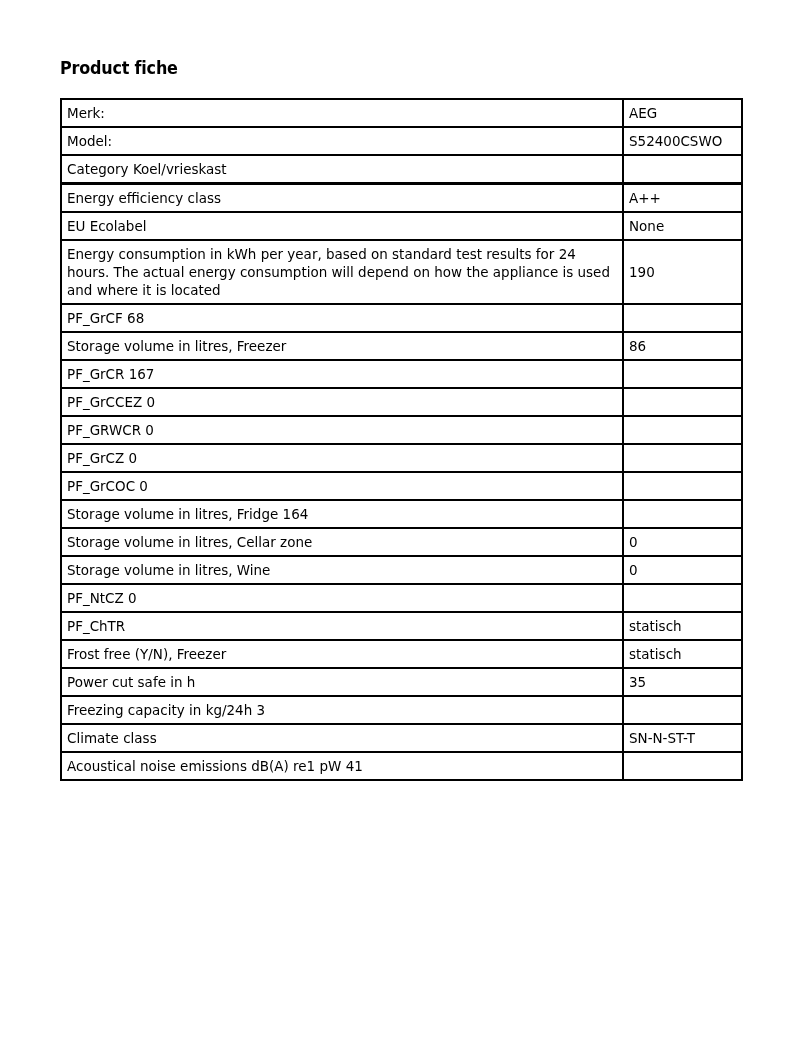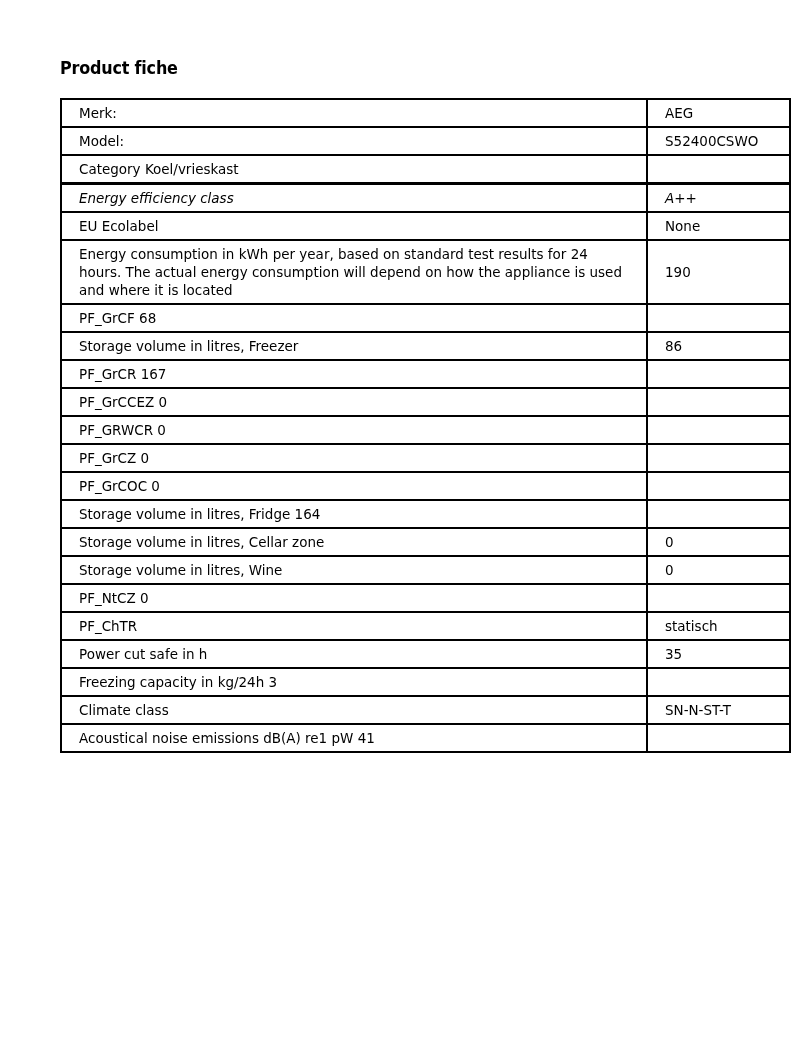--- a/index.html
+++ b/index.html
@@ -1,25 +1,25 @@
 <!DOCTYPE html>
 <html><head>
 <meta charset="utf-8">
 <style>
   html, body { margin:0; padding:0; background:#fff; }
   body { width:802px; height:1037px; position:relative; font-family:"DejaVu Sans", sans-serif; color:#000; }
   .title { position:absolute; left:60px; top:58px; font-size:17px; font-weight:bold; letter-spacing:-0.2px; transform:scaleX(0.94); transform-origin:left top; }
   table { position:absolute; left:60px; top:98px; width:681px; border-collapse:collapse; table-layout:fixed; }
-  td { border:2px solid #000; padding:0 17px; font-size:14.5px; height:26px; vertical-align:middle; line-height:18px; overflow:hidden; white-space:nowrap; }
+  td { border:2px solid #000; padding:0 5px; font-size:14.5px; height:26px; vertical-align:middle; line-height:18px; overflow:hidden; white-space:nowrap; }
   td.label { width:550px; }
   td.value { width:107px; }
   td .t { display:inline-block; transform:scaleX(0.93); transform-origin:left center; }
   tr.tall td { height:62px; white-space:normal; }
   tr.tall td.label .t { white-space:normal; width:107%; }
-  tr.thick td { border-top-width:3px;font-style:italic; }
+  tr.thick td { border-top-width:3px; }
 </style>
 </head>
 <body>
 
 <div class="title">Product fiche</div>
 
 <table>
   <tbody id="tbody">
       <tr>
         <td class="label"><span class="t">Merk:</span></td>
@@ -87,20 +87,24 @@
       </tr>
       <tr>
         <td class="label"><span class="t">PF_NtCZ 0</span></td>
         <td class="value"><span class="t"></span></td>
       </tr>
       <tr>
         <td class="label"><span class="t">PF_ChTR</span></td>
         <td class="value"><span class="t">statisch</span></td>
       </tr>
       <tr>
+        <td class="label"><span class="t">Frost free (Y/N), Freezer</span></td>
+        <td class="value"><span class="t">statisch</span></td>
+      </tr>
+      <tr>
         <td class="label"><span class="t">Power cut safe in h</span></td>
         <td class="value"><span class="t">35</span></td>
       </tr>
       <tr>
         <td class="label"><span class="t">Freezing capacity in kg/24h 3</span></td>
         <td class="value"><span class="t"></span></td>
       </tr>
       <tr>
         <td class="label"><span class="t">Climate class</span></td>
         <td class="value"><span class="t">SN-N-ST-T</span></td>

